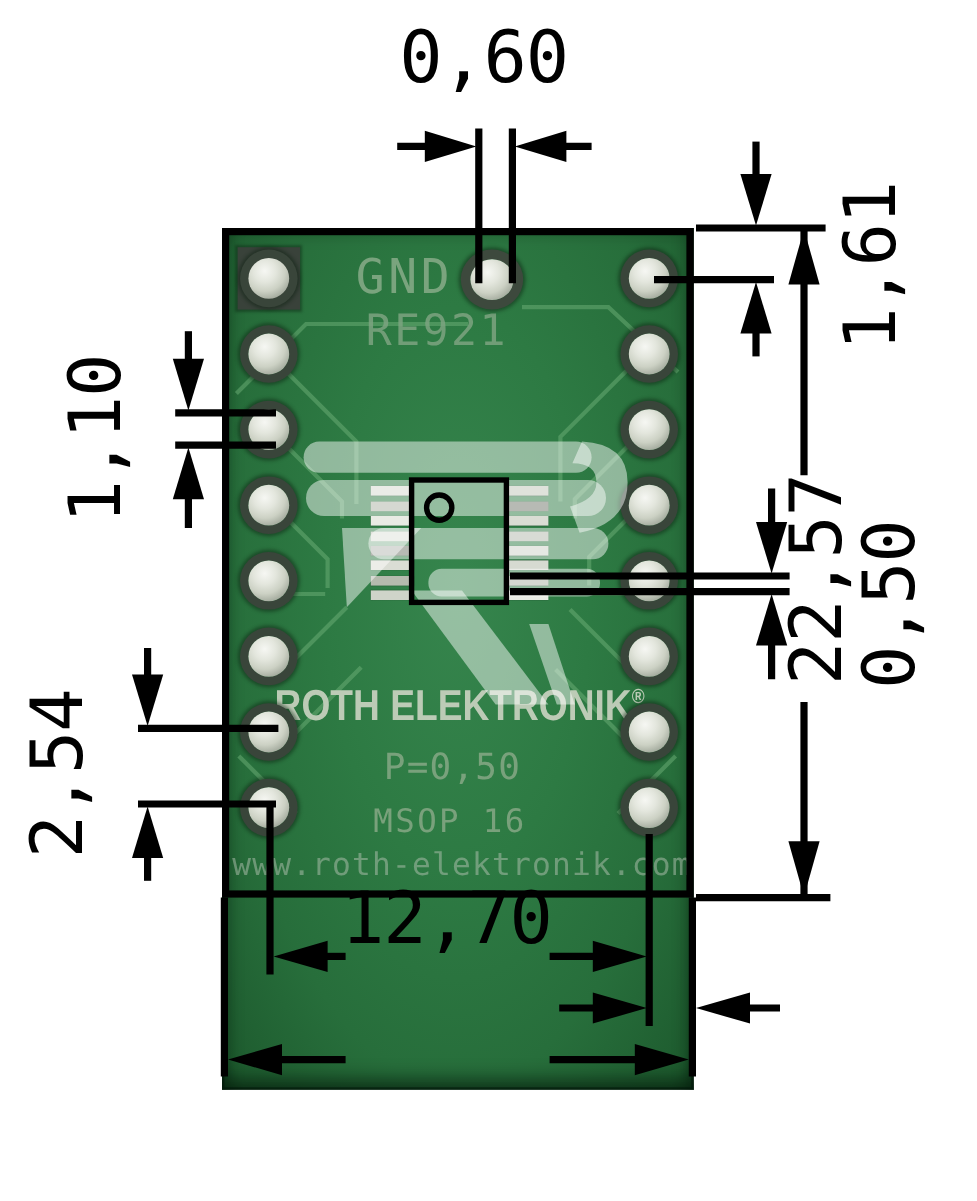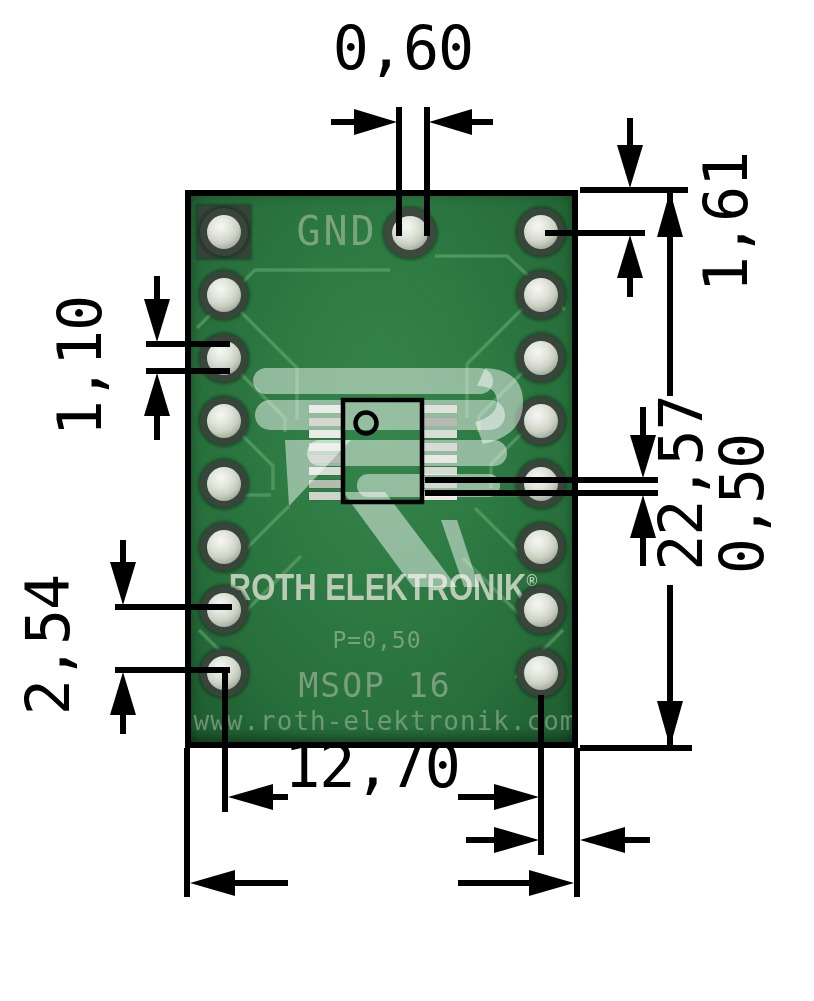--- a/index.html
+++ b/index.html
@@ -1,35 +1,35 @@
 <!DOCTYPE html>
 <html><head>
 <meta charset="utf-8">
 <style>
   html,body{margin:0;padding:0;background:#fff;}
   .canvas{position:relative;width:814px;height:1001px;background:var(--bg,#fff);overflow:hidden;
           font-family:"DejaVu Sans Mono","Liberation Mono",monospace;}
   
-  .board{position:absolute;left:185px;top:190px;width:393px;height:558px;
+  .board{position:absolute;left:185px;top:190px;width:393px;height:718px;
          background:radial-gradient(ellipse at 50% 42%, #36854d 0%, #2d7a43 40%, #276e3b 70%, #1e5c2f 95%, #174d26 100%);
          box-shadow:inset 0 0 0 2px rgba(0,20,8,.55),
                     inset 0 -15px 14px -6px rgba(3,22,9,.6),
                     inset 13px 0 12px -8px rgba(3,22,9,.4),
                     inset -13px 0 12px -8px rgba(3,22,9,.4),
                     inset 0 12px 12px -8px rgba(3,22,9,.35);
          overflow:hidden;}
   .board svg{position:absolute;left:0;top:0;}
   .silk{position:absolute;transform:translate(-50%,-50%);white-space:nowrap;color:var(--silk,#8cab8a);}
   .silk-gnd{font-size:40px;letter-spacing:3px;color:#83a985;opacity:.9;}
   .silk-part{font-size:36px;letter-spacing:2px;color:#7da481;opacity:.85;}
   .silk-brand{font-family:"Liberation Sans",sans-serif;font-weight:bold;font-size:36px;
               color:var(--brand,#bccbb6);transform:translate(-50%,-50%) scaleX(.86);letter-spacing:0px;}
   .silk-brand .reg{font-size:17px;vertical-align:14px;}
-  .silk-pitch{font-size:23px;letter-spacing:1px;opacity:.8;}
-  .silk-pkg{font-size:33px;letter-spacing:2px;opacity:.8;}
+  .silk-pitch{font-size:30px;letter-spacing:1px;opacity:.8;}
+  .silk-pkg{font-size:27px;letter-spacing:2px;opacity:.8;}
   .silk-url{font-size:26px;letter-spacing:1px;color:#b4c3b3;opacity:.5;}
   
   .pad{position:absolute;width:34px;height:34px;border-radius:50%;
        background:radial-gradient(circle at 40% 32%, #f6f7f3 0%, #e3e6dd 30%, #ccd1c4 55%, #a3aa9d 78%, #7c8377 100%);
        box-shadow:0 0 0 7px #39453a, 0 0 3px 9px rgba(10,30,15,.45);}
   .square-pad{position:absolute;width:52px;height:52px;background:#39423a;box-shadow:0 0 2px 2px rgba(10,30,15,.4);}
   .gnd-pad{position:absolute;width:36px;height:34px;border-radius:50%;
        background:radial-gradient(circle at 40% 32%, #f6f7f3 0%, #e3e6dd 30%, #ccd1c4 55%, #a3aa9d 78%, #7c8377 100%);
        box-shadow:0 0 0 8px #3d493d, 0 0 3px 10px rgba(10,30,15,.45);}
   .smd-pad{position:absolute;height:8px;box-shadow:0 0 1px rgba(0,0,0,.4);}
@@ -61,20 +61,21 @@
         <path d="M338,242 L306,274 L306,298"></path>
         <path d="M340,305 L308,305"></path>
         <path d="M340,368 L290,318"></path>
         <path d="M340,430 L278,368"></path>
         <path d="M14,440 L62,488"></path>
         <path d="M378,440 L330,488"></path>
       </g>
     </svg>
 
     <div class="silk silk-gnd" style="left:152px;top:41px">GND</div>
+    <div class="silk silk-part" style="left:179px;top:86px">RE921</div>
     <div class="silk silk-brand" style="left:198px;top:398px"><span>ROTH ELEKTRONIK</span><span class="reg">®</span></div>
     <div class="silk silk-pitch" style="left:192px;top:450px">P=0,50</div>
     <div class="silk silk-pkg" style="left:190px;top:495px">MSOP 16</div>
     <div class="silk silk-url" style="left:200px;top:531px">www.roth-elektronik.com</div>
 
     <div id="pads-layer">
         <div class="square-pad" style="left: 13px; top: 16px;"></div>
         <div class="pad" style="left: 22px; top: 25px;"></div>
         <div class="pad" style="left: 22px; top: 88px;"></div>
         <div class="pad" style="left: 22px; top: 151px;"></div>

